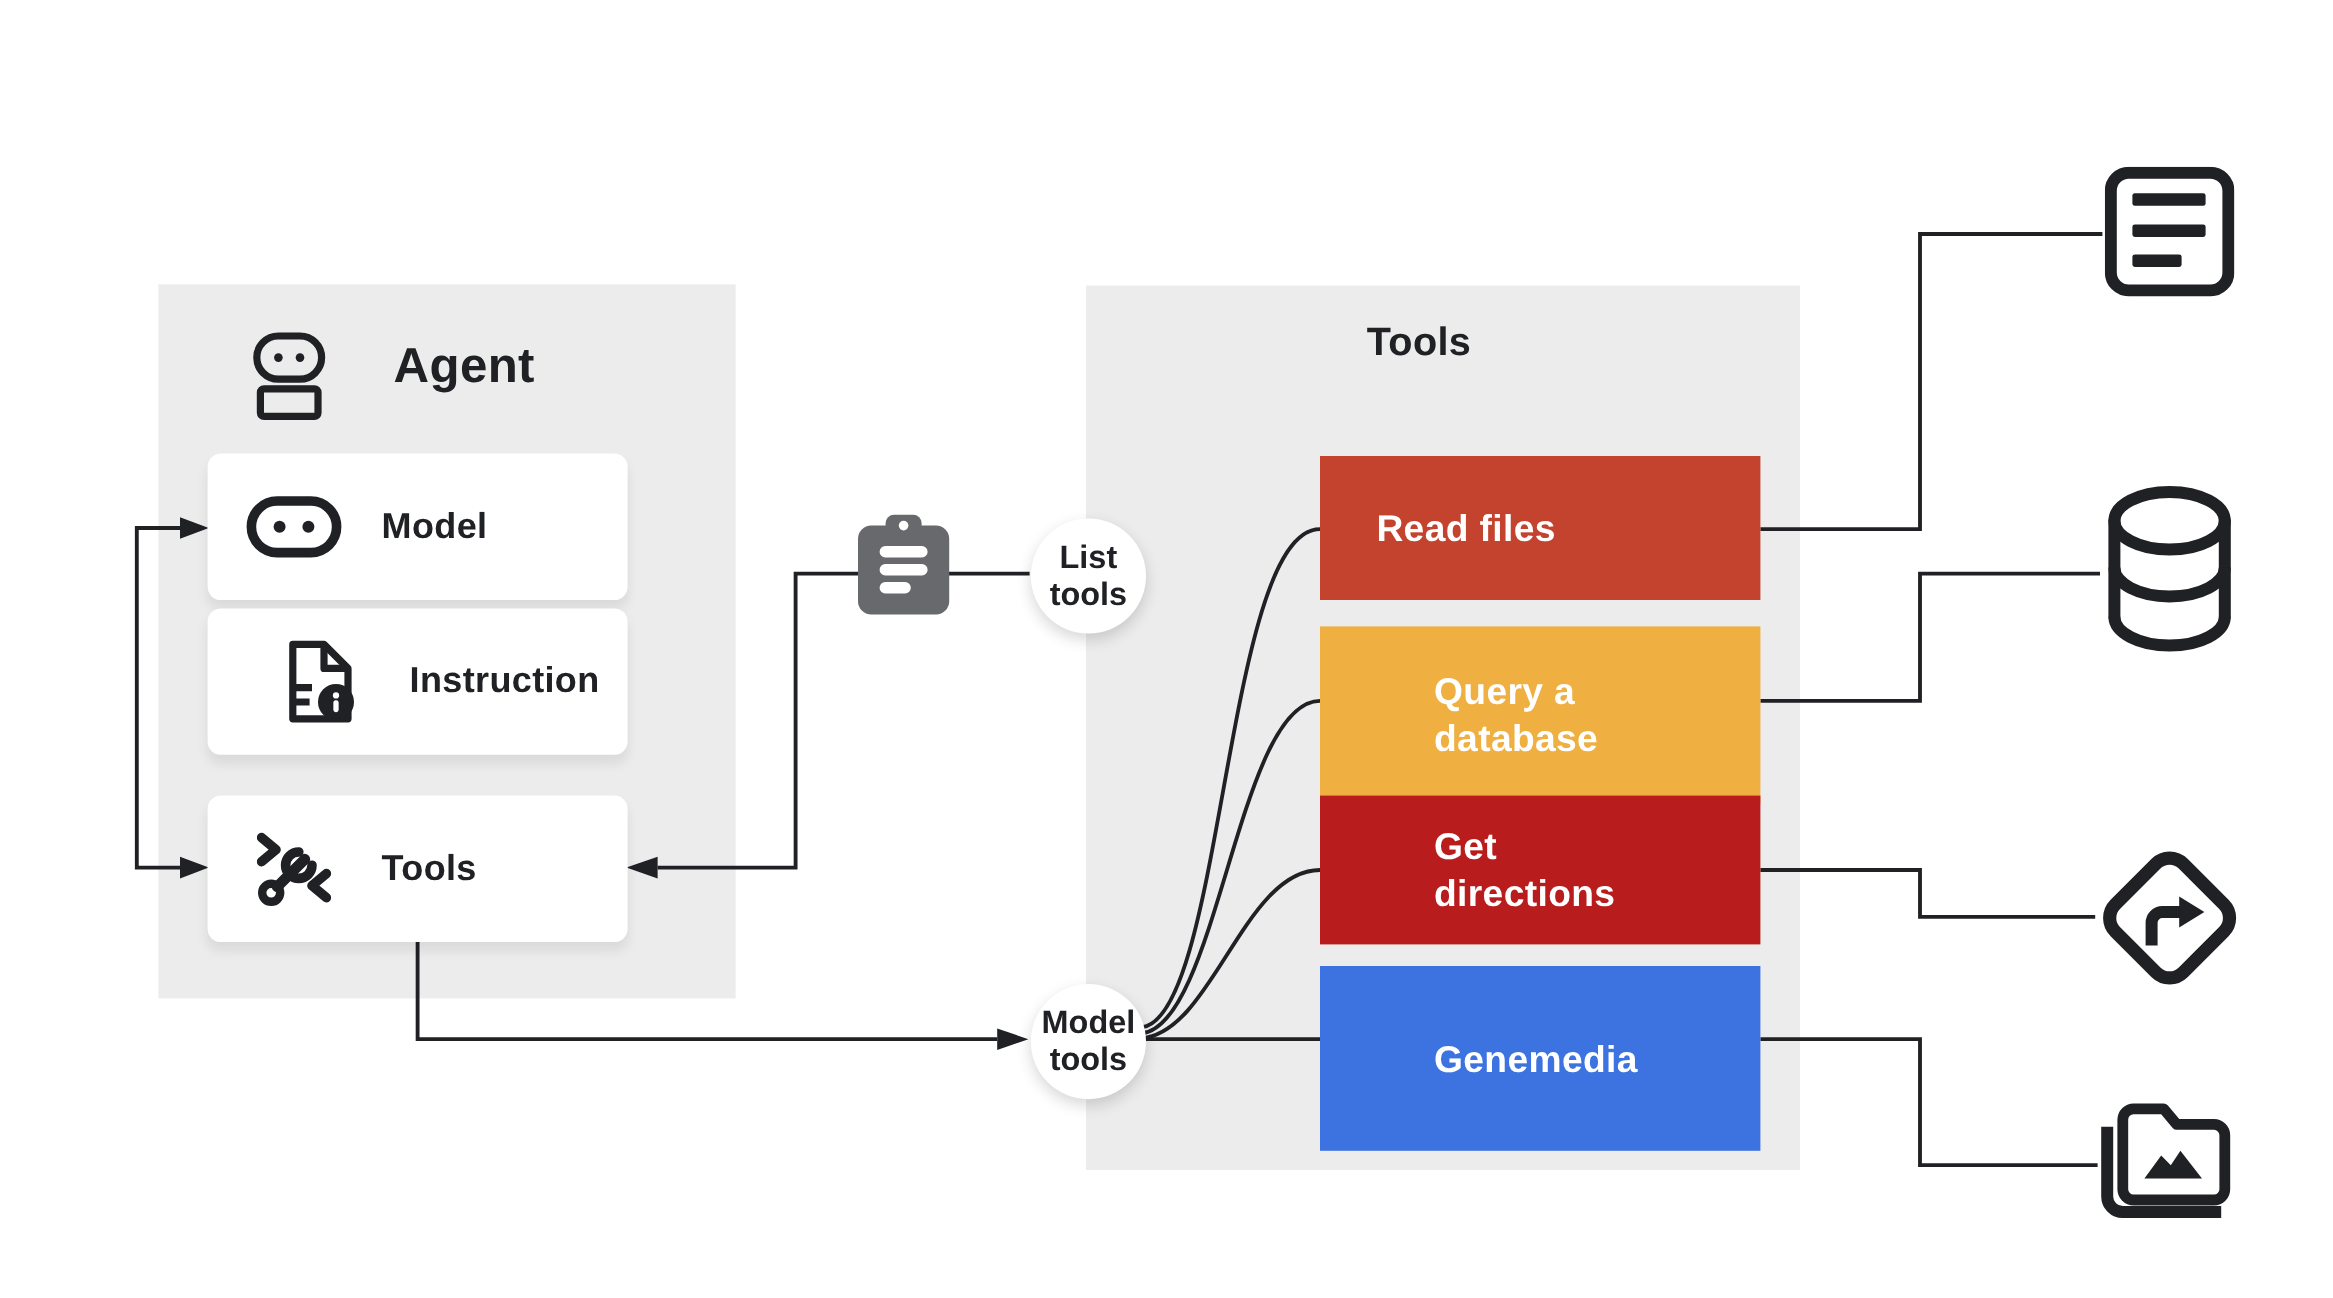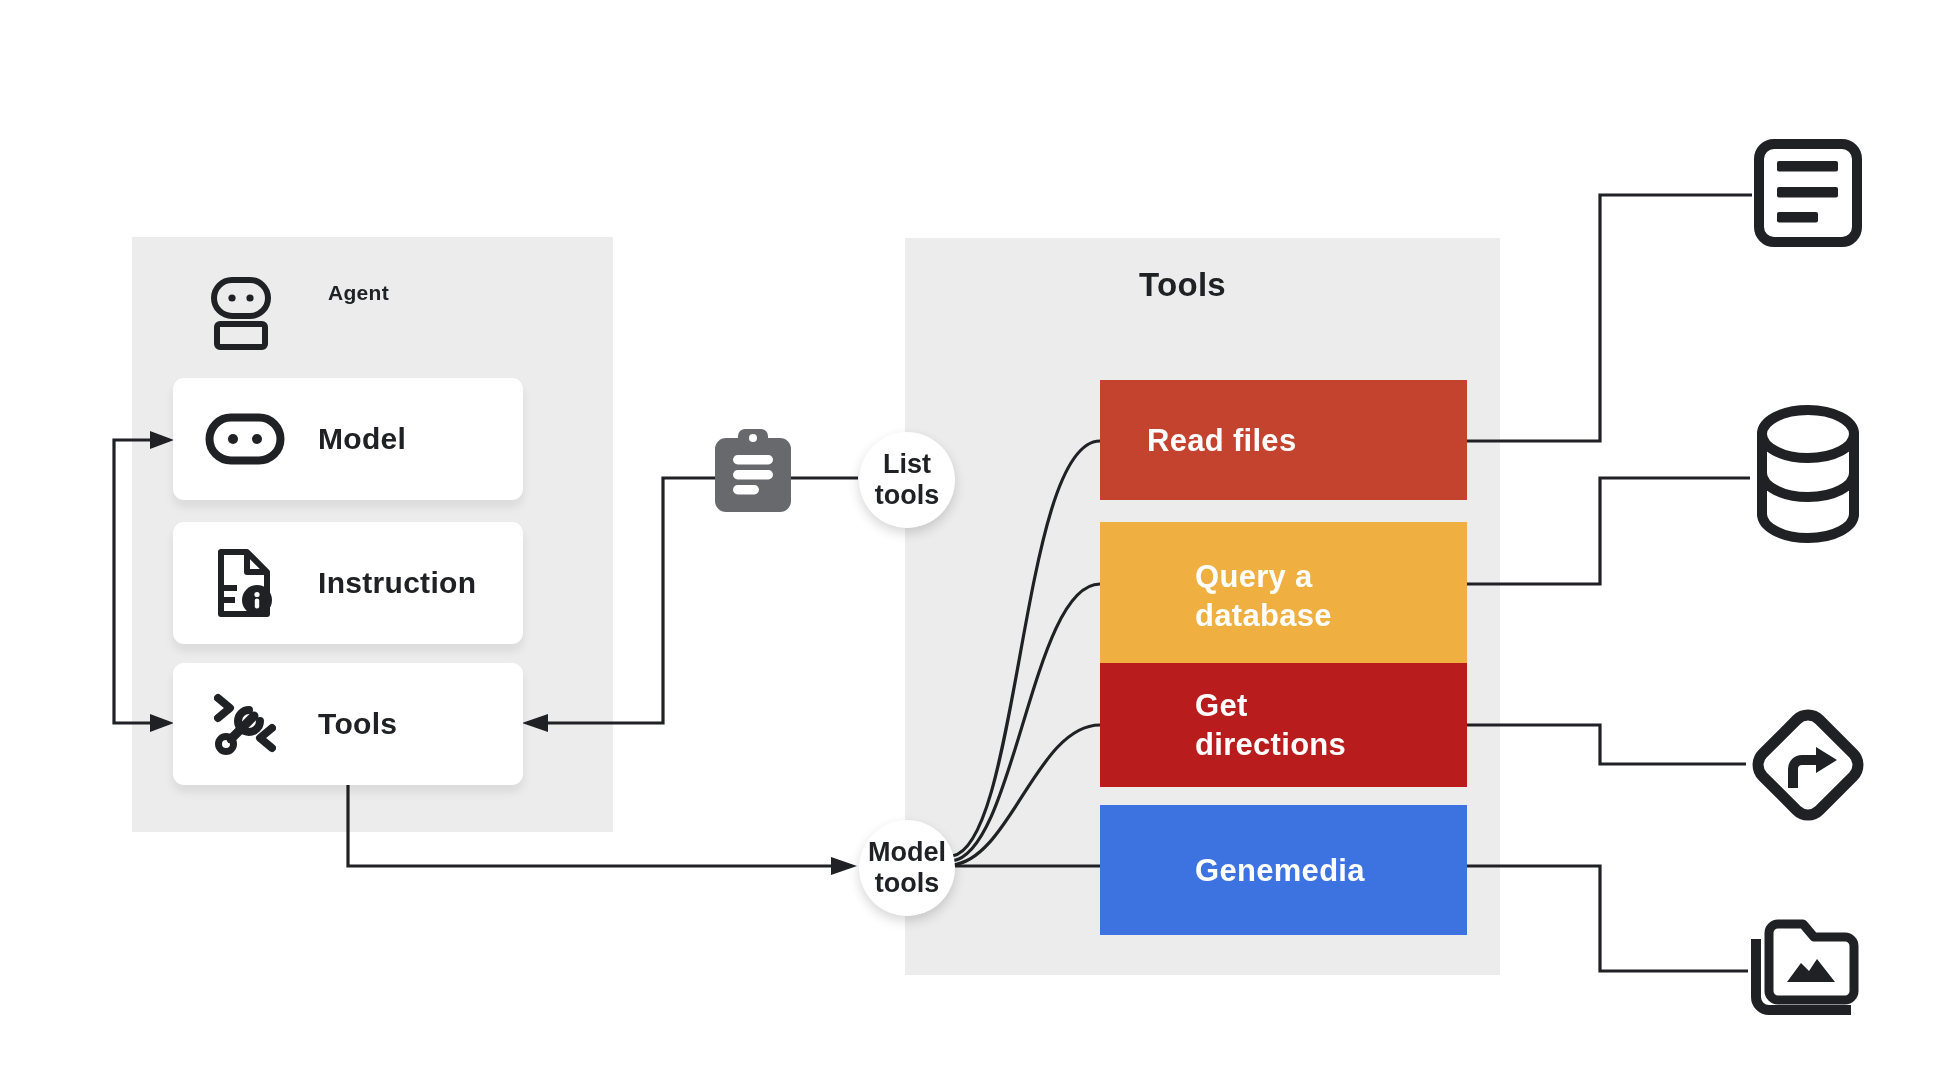--- a/index.html
+++ b/index.html
@@ -16,43 +16,43 @@
   #agent-panel{left:132px;top:237px;width:481px;height:595px;}
   #tools-panel{left:905px;top:238px;width:595px;height:737px;}
 
   #connectors{position:absolute;left:0;top:0;z-index:1;}
   #connectors path{fill:none;stroke:var(--line);stroke-width:3.2px;}
   #connectors polygon{fill:var(--line);stroke:none;}
 
   .layer{position:absolute;z-index:2;}
 
   .agent-header-icon{left:210px;top:276px;}
-  .agent-title{left:328px;top:281px;font-size:21px;font-weight:700;letter-spacing:.3px;}
+  .agent-title{left:328px;top:281px;font-size:41px;font-weight:700;letter-spacing:.3px;}
   .panel-title{left:905px;top:266px;width:555px;text-align:center;font-size:33px;font-weight:700;letter-spacing:.3px;}
 
   .card{
     position:absolute;left:173px;width:350px;height:122px;background:#fff;
     display:flex;align-items:center;padding-left:30px;box-sizing:border-box;
     box-shadow:0 7px 10px rgba(0,0,0,.08);z-index:2;border-radius:11px;
   }
   .card .icon-wrap{width:84px;display:flex;justify-content:center;align-items:center;}
   .card .card-label{margin-left:31px;font-size:30px;font-weight:700;letter-spacing:.3px;}
   #card-model{top:378px;}
-  #card-instruction{top:522px;}
+  #card-instruction{top:507px;justify-content:center;}
   #card-tools{top:663px;}
 
   .tool-box{
     position:absolute;left:1100px;width:367px;
     display:flex;align-items:center;box-sizing:border-box;padding-left:95px;z-index:2;
   }
   .tool-box .tool-label{color:#fff;font-size:31px;font-weight:700;line-height:39px;letter-spacing:.3px;width:190px;}
   #tool-read{top:380px;height:120px;padding-left:47px;}
   #tool-query{top:522px;height:148px;}
   #tool-directions{top:663px;height:124px;}
-  #tool-genemedia{top:805px;height:130px;}
+  #tool-genemedia{top:805px;height:154px;}
 
   .bubble{
     position:absolute;width:96px;height:96px;border-radius:50%;background:#fff;
     box-shadow:0 5px 12px rgba(0,0,0,.16);display:flex;align-items:center;justify-content:center;
     text-align:center;font-size:27px;font-weight:700;line-height:31px;z-index:3;
   }
   #list-tools-bubble{left:859px;top:432px;}
   #call-tools-bubble{left:859px;top:820px;}
   .bubble span{width:86px;}
 

